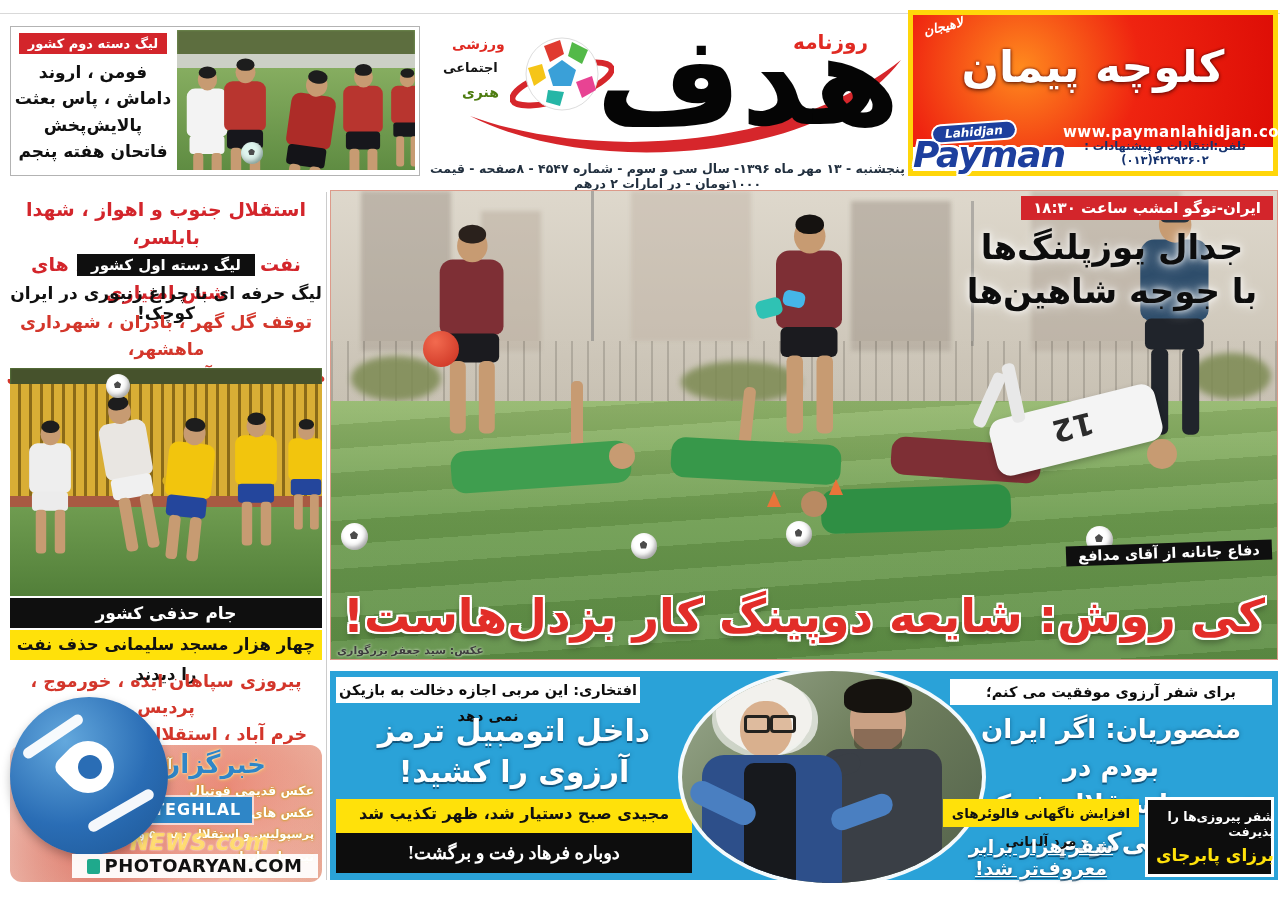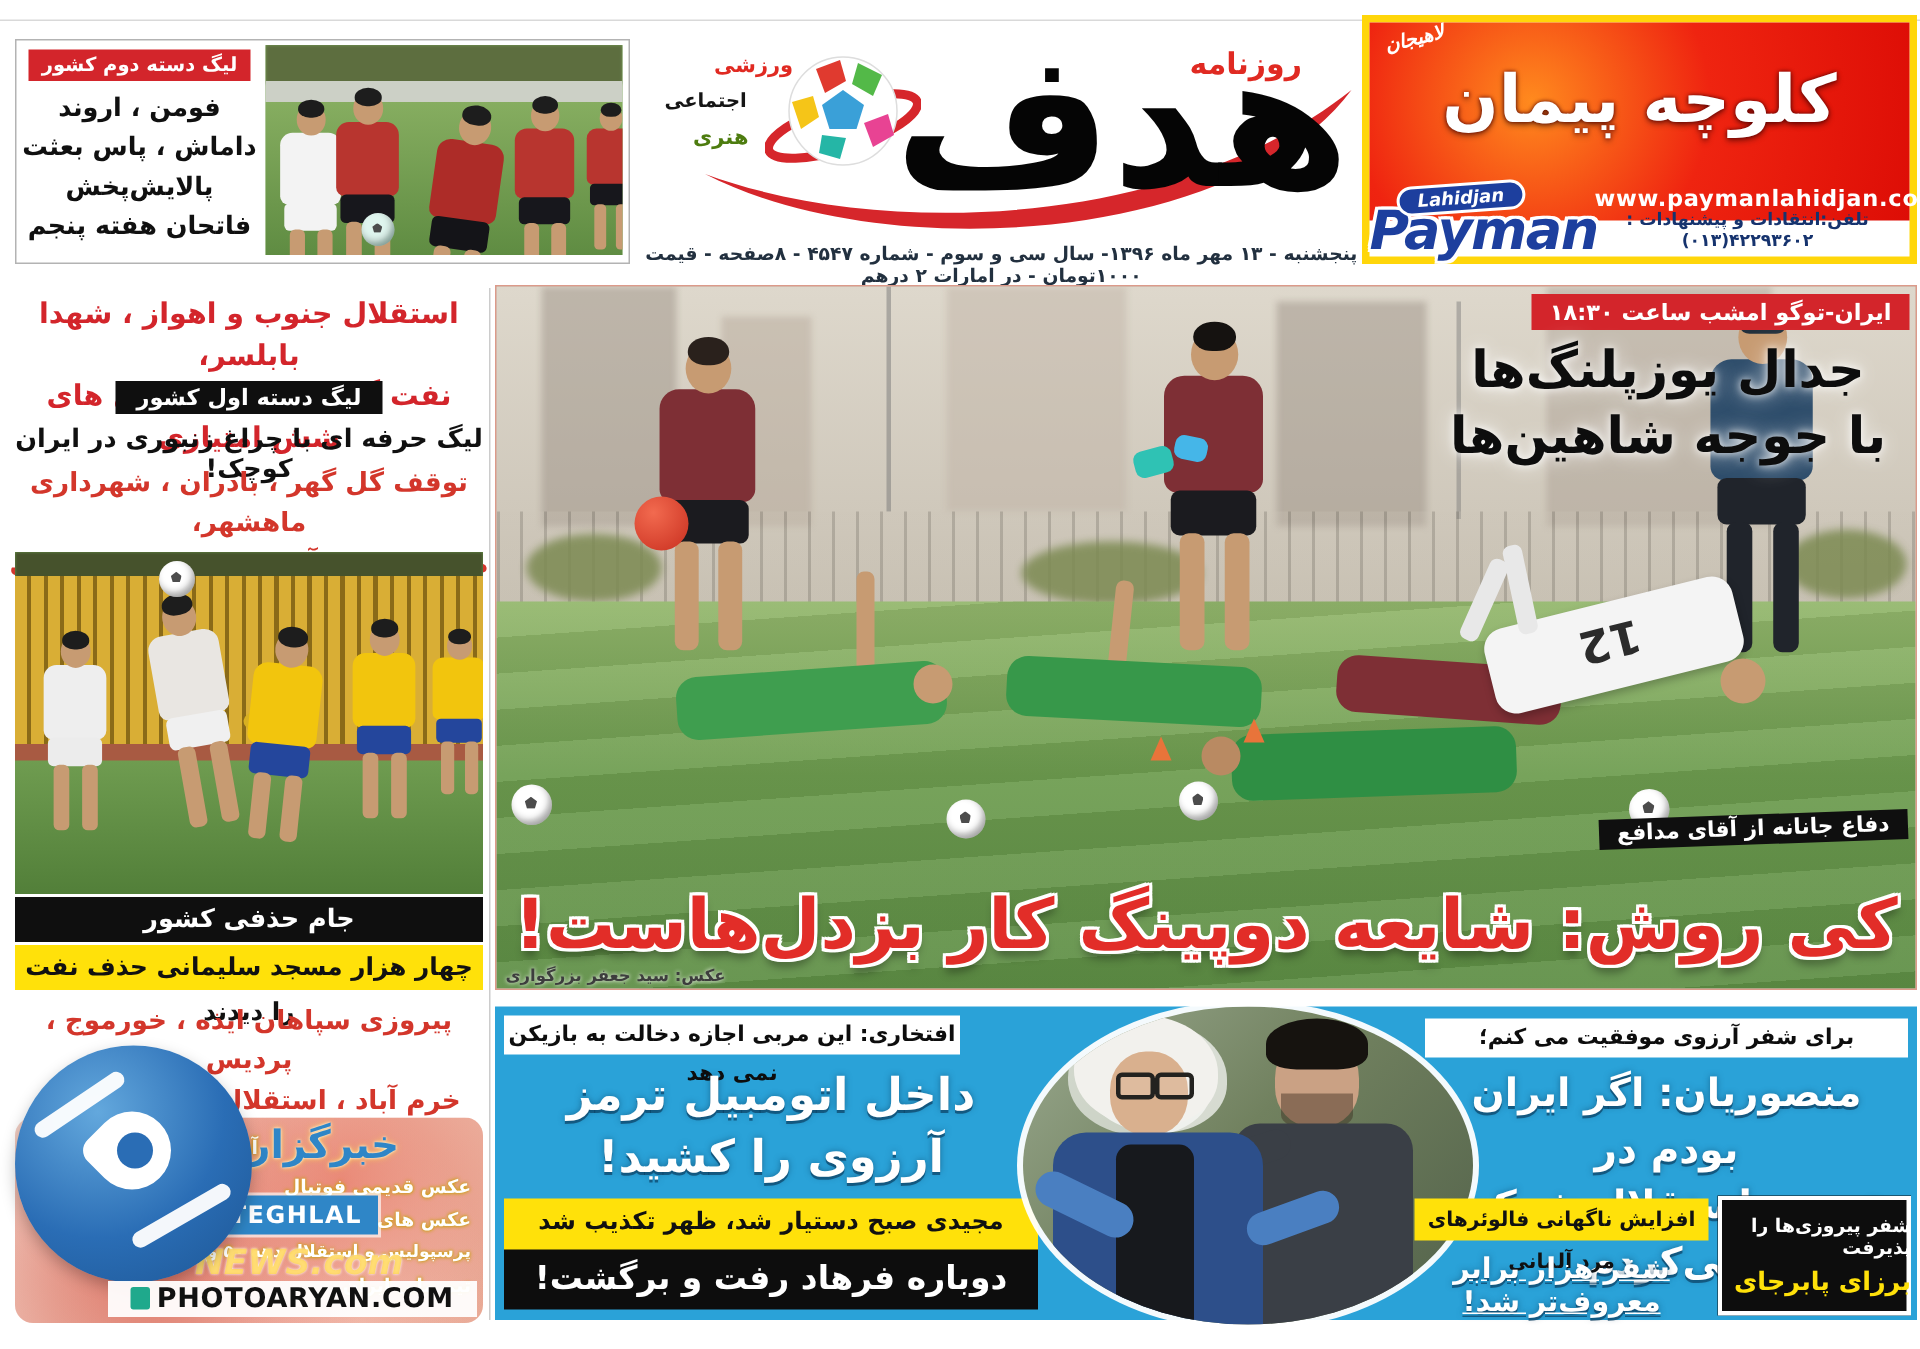--- a/index.html
+++ b/index.html
@@ -180,21 +180,21 @@
 <svg class="abs" style="left:510px;top:24px;width:104px;height:104px;" viewBox="0 0 104 104">
   <ellipse cx="52" cy="60" rx="52" ry="15" fill="none" stroke="#d6262b" stroke-width="6" transform="rotate(-18 52 60)"></ellipse>
   <circle cx="52" cy="50" r="36" fill="#ffffff" stroke="#dddddd"></circle>
   <polygon points="52,36 66,46 61,62 43,62 38,46" fill="#3aa0d8"></polygon>
   <polygon points="34,22 50,16 54,30 40,38" fill="#e03a2f"></polygon>
   <polygon points="62,18 78,26 72,40 58,32" fill="#53b948"></polygon>
   <polygon points="18,44 32,40 36,54 24,62" fill="#f5c518"></polygon>
   <polygon points="66,58 82,52 86,66 72,74" fill="#e84393"></polygon>
   <polygon points="38,66 54,68 50,82 36,78" fill="#25b6a6"></polygon>
 </svg>
-<span class="tagline" style="left:452px;top:36px;color:#e02a22;margin-left:24px;">ورزشی</span>
+<span class="tagline" style="left:452px;top:36px;color:#e02a22;">ورزشی</span>
 <span class="tagline" style="left:443px;top:60px;color:#151515;font-size:13px;">اجتماعی</span>
 <span class="tagline" style="left:462px;top:84px;color:#4d7c0f;">هنری</span>
 <div class="dateline rtl">پنجشنبه - ۱۳ مهر ماه ۱۳۹۶- سال سی و سوم - شماره ۴۵۴۷ - ۸صفحه - قیمت ۱۰۰۰تومان - در امارات ۲ درهم</div>
 
 <div class="payman">
   <div class="payman-red"></div>
   <div class="payman-stamp">لاهیجان</div>
   <div class="payman-title rtl">کلوچه پیمان</div>
   <div class="payman-url">www.paymanlahidjan.com</div>
   <div class="payman-phone rtl">تلفن:انتقادات و پیشنهادات : ۴۲۲۹۳۶۰۲(۰۱۳)</div>
@@ -401,21 +401,21 @@
 </div>
 
 <div class="bottom-panel">
 
   <div class="bp-kicker rtl" style="left:6px;top:6px;width:304px;">افتخاری: این مربی اجازه دخالت به بازیکن نمی دهد</div>
   <div class="bp-head rtl" style="left:6px;top:40px;width:356px;font-size:30px;line-height:1.35;">
     <div>داخل اتومبیل ترمز</div>
     <div>آرزوی را کشید!</div>
   </div>
   <div class="bp-yellow rtl" style="left:6px;top:128px;width:356px;height:45px;line-height:30px;font-size:16px;">مجیدی صبح دستیار شد، ظهر تکذیب شد</div>
-  <div class="bp-black rtl" style="left:6px;top:162px;width:356px;height:40px;line-height:40px;font-size:22px;">دوباره فرهاد رفت و برگشت!</div>
+  <div class="bp-black rtl" style="left:6px;top:162px;width:356px;height:40px;line-height:40px;font-size:18px;font-family:Liberation Serif, serif;">دوباره فرهاد رفت و برگشت!</div>
 
   <div class="bp-ellipse">
     <div class="abs" style="inset:0;background:linear-gradient(135deg,#9aa98f,#71815f 45%,#52614a);"></div>
 
     <div class="abs" style="left:168px;top:18px;width:56px;height:62px;border-radius:48% 48% 42% 42%;background:#caa184;"></div>
     <div class="abs" style="left:162px;top:8px;width:68px;height:34px;border-radius:50% 50% 30% 30%;background:#16130f;"></div>
     <div class="abs" style="left:172px;top:58px;width:48px;height:24px;border-radius:0 0 40% 40%;background:rgba(60,44,30,.45);"></div>
     <div class="abs" style="left:140px;top:78px;width:120px;height:134px;border-radius:18px 18px 0 0;background:#3a3f46;"></div>
     <div class="abs" style="left:96px;top:92px;width:84px;height:20px;border-radius:10px;background:#3a3f46;transform:rotate(-18deg);"></div>
 

